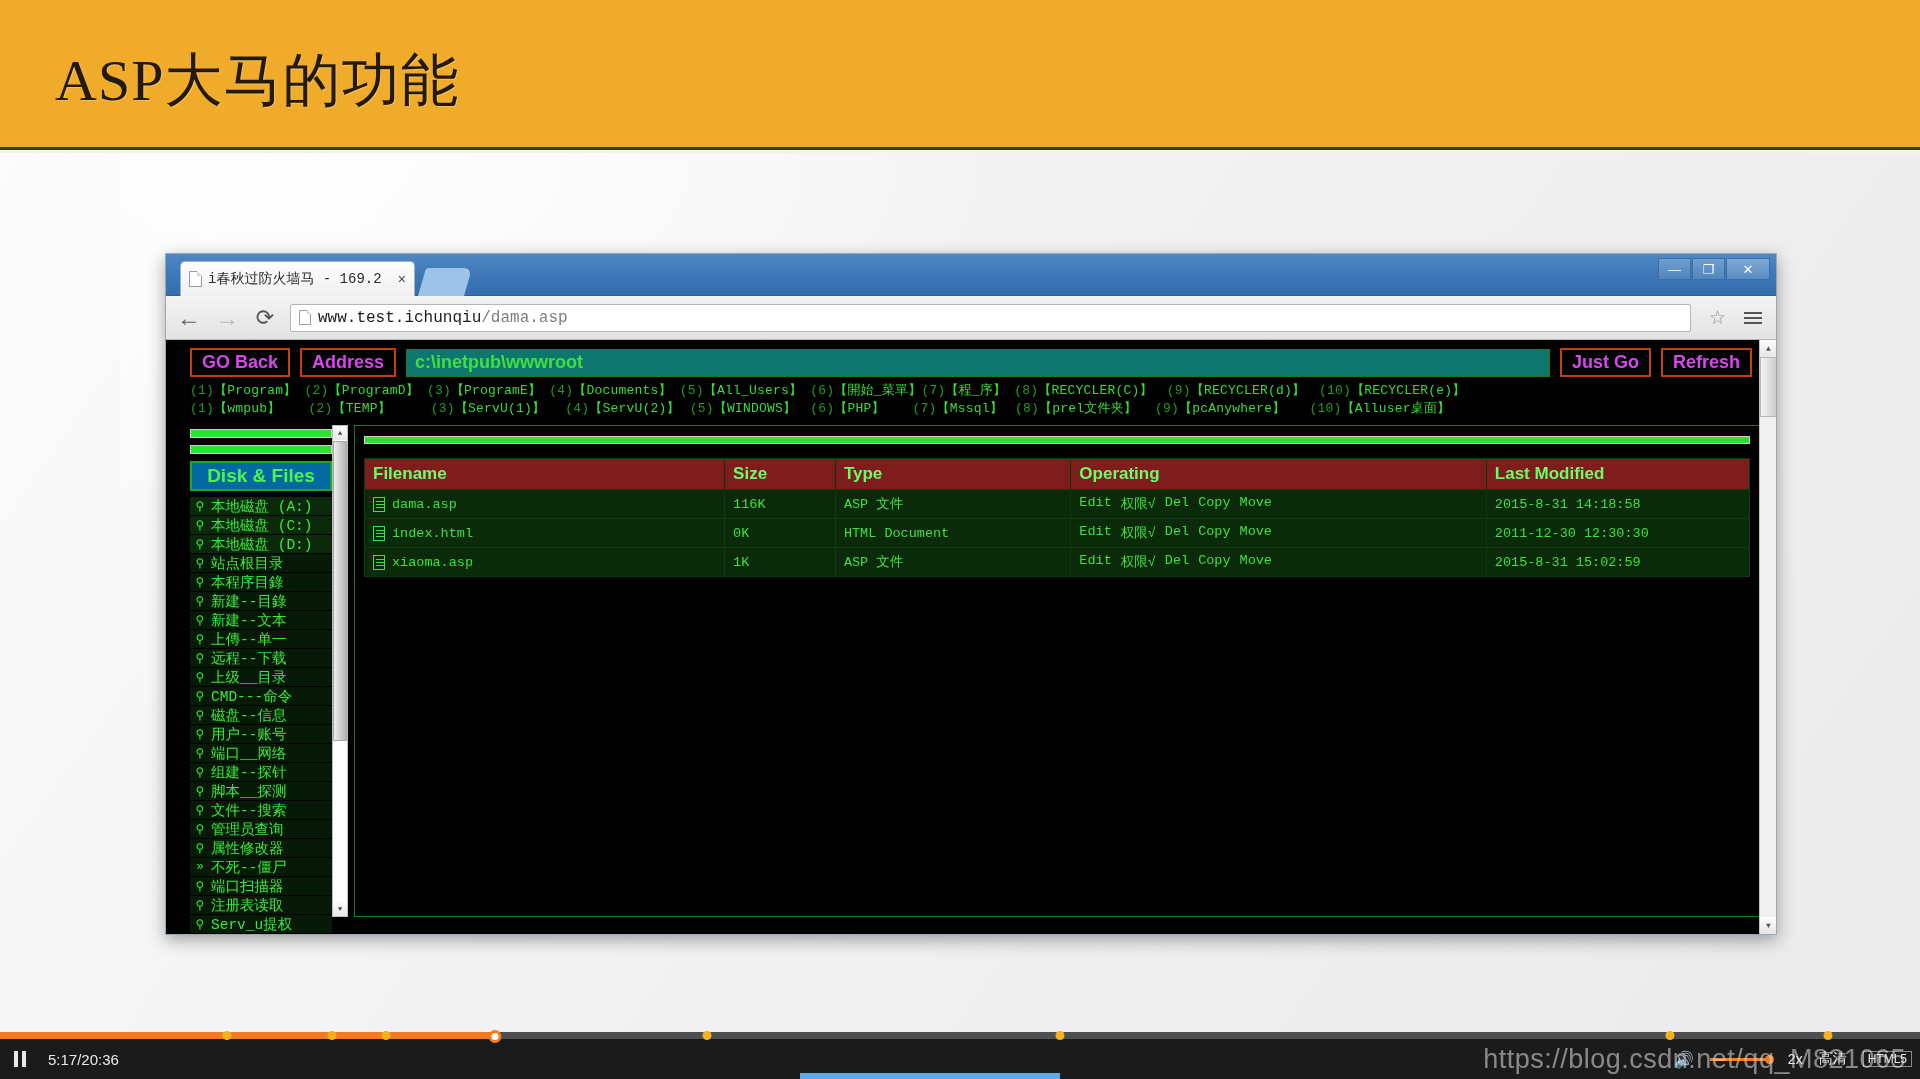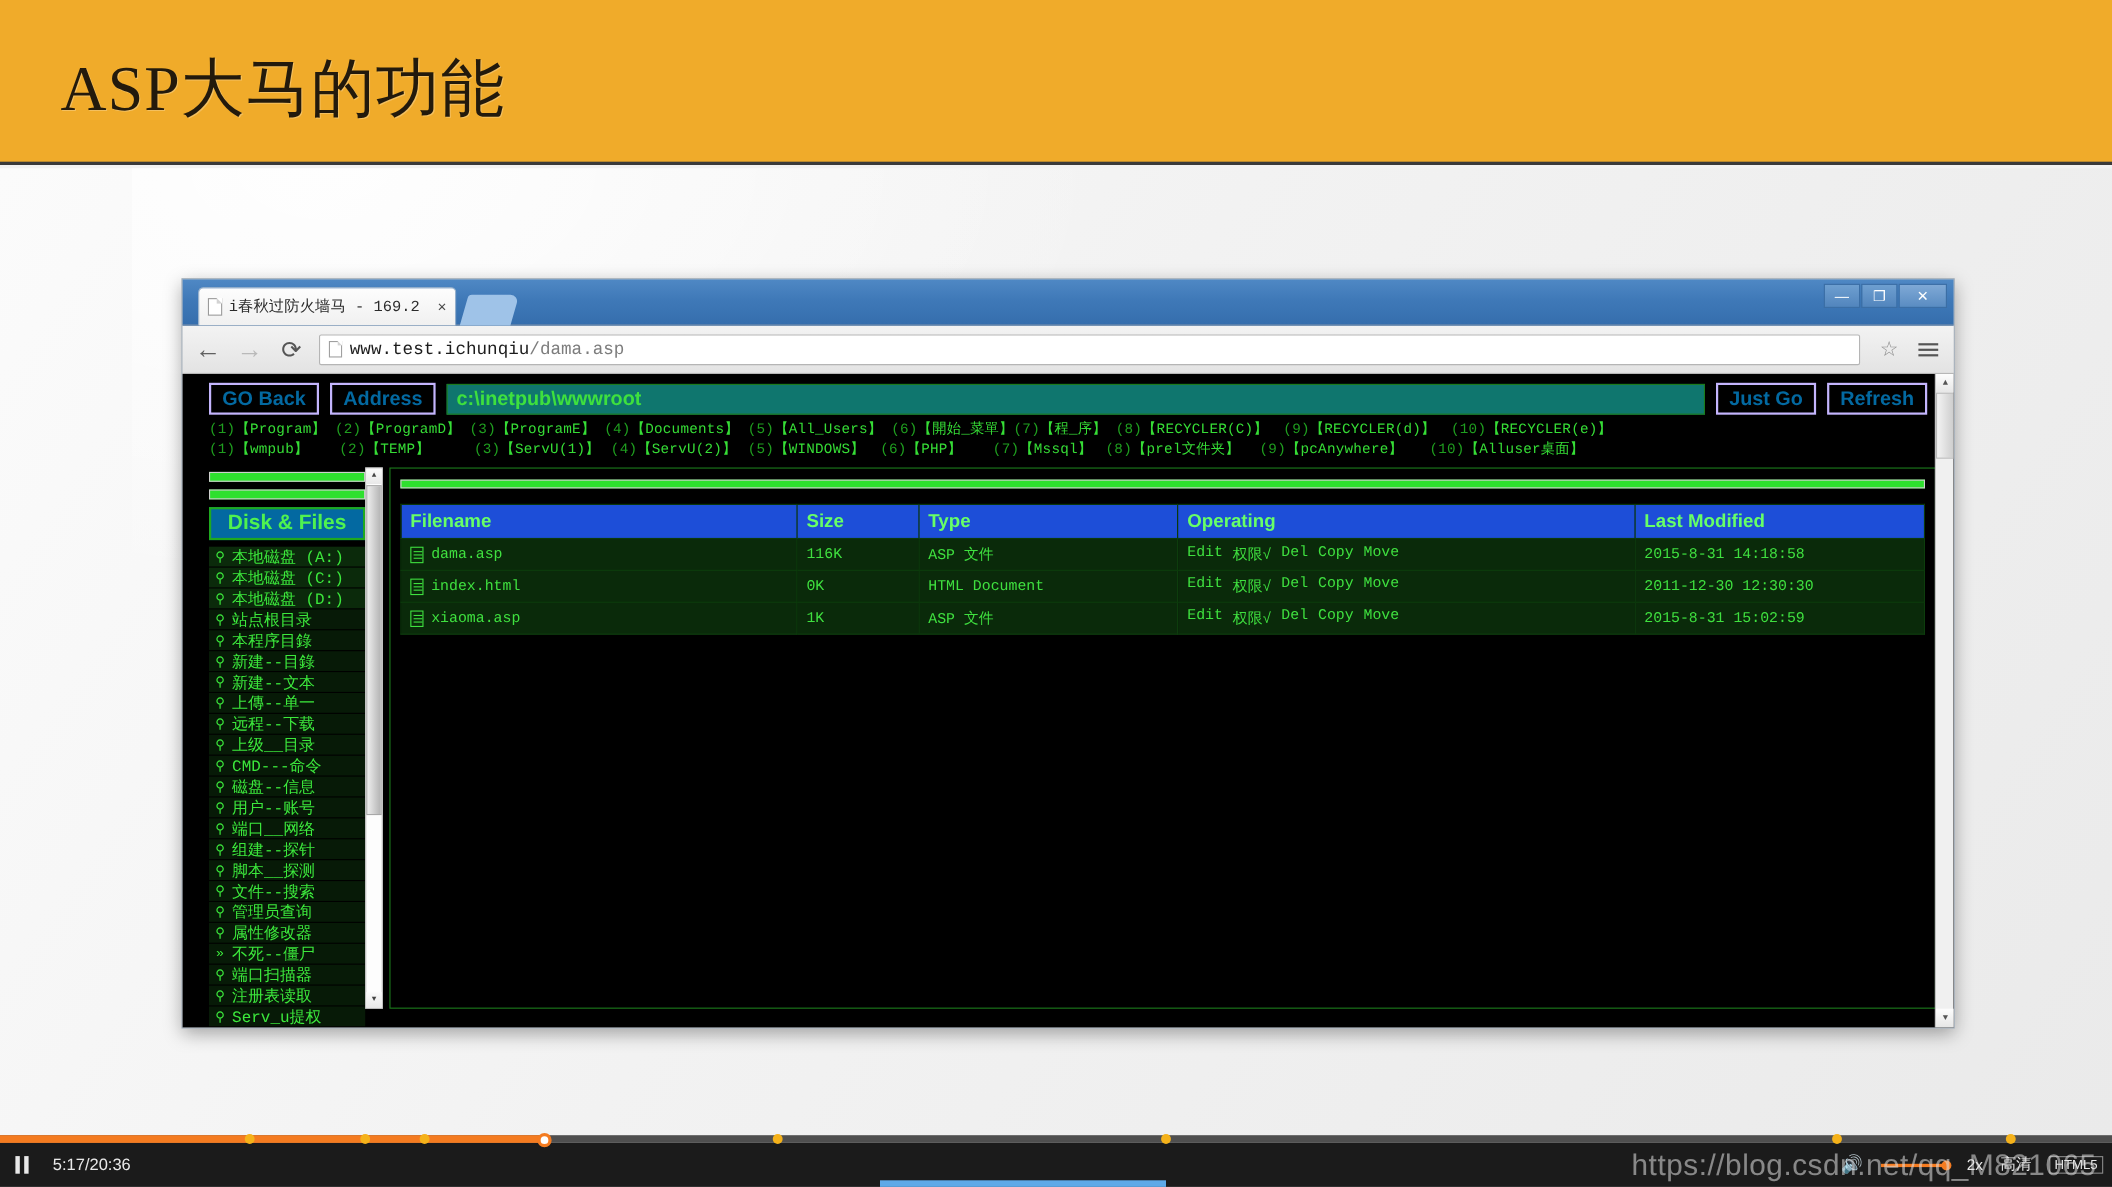--- a/index.html
+++ b/index.html
@@ -114,21 +114,21 @@
   .page-scroll {
     position: absolute; right: 0; top: 0; width: 17px; height: 594px;
     background: #f0f0f0; border-left: 1px solid #c2c2c2;
   }
   .page-scroll .arrow { width: 17px; height: 17px; display: flex; align-items: center; justify-content: center; font-size: 8px; color: #555; background: linear-gradient(#fdfdfd,#e6e6e6); }
   .page-scroll .arrow.bottom { position: absolute; bottom: 0; }
   .page-scroll .thumb { position: absolute; top: 17px; width: 17px; height: 60px; background: linear-gradient(90deg,#f3f3f3,#cdcdcd); border: 1px solid #b9b9b9; }
 
   .toolrow { display: flex; align-items: center; gap: 10px; padding: 8px 24px 0 24px; }
   .gbtn {
-    border: 2px solid #c4b5fd; color: #0369a1; background: #000;
+    border: 2px solid #c2410c; color: #d946ef; background: #000;
     font-family: "Liberation Sans", sans-serif; font-weight: bold; font-size: 18px;
     padding: 2px 10px; white-space: nowrap;
   }
   .path-box {
     flex: 1; border: 1px solid #1c7c1c; color: #3ee03e; background: #0f766e;
     font-family: "Liberation Sans", sans-serif; font-weight: bold; font-size: 18px;
     padding: 3px 8px; height: 28px; display: flex; align-items: center;
   }
   .quicklinks { padding: 4px 24px 2px 24px; }
   .qrow { display: flex; color: #28c428; font-size: 13px; letter-spacing: .2px; white-space: nowrap; }
@@ -160,21 +160,21 @@
     padding: 0 4px; height: 18px; margin-bottom: 1px; white-space: nowrap;
   }
   .sb-item .ic { color: #3ce83c; font-size: 12px; width: 12px; text-align: center; }
   .sb-item.dim { background: #071a07; }
 
   
   .content { flex: 1; margin-left: 22px; border: 1px solid #1c7c1c; background: #000; padding: 10px 9px; position: relative; }
   .green-bar { height: 8px; background: #2ee02e; border: 1px solid #cfcfcf; margin-bottom: 14px; }
   table.files { width: 100%; border-collapse: collapse; }
   table.files th {
-    background: #1d4ed8; color: #67ff67; text-align: left;
+    background: #7f1d1d; color: #67ff67; text-align: left;
     font-family: "Liberation Sans", sans-serif; font-weight: bold; font-size: 17px;
     padding: 5px 8px; border: 1px solid #0a3b0a;
   }
   table.files td {
     background: #0a2a0a; color: #3fe03f; font-size: 13.5px;
     padding: 5px 8px; border: 1px solid #0d3d0d; white-space: nowrap;
   }
   .fname { display: flex; align-items: center; gap: 7px; }
   .fileico {
     width: 12px; height: 15px; border: 1px solid #3fe03f; position: relative; flex: 0 0 12px;
@@ -266,21 +266,21 @@
             <span class="qitem" style="margin-right: 8px;"><span class="n">(5)</span><span class="b">【All_Users】</span></span>
             <span class="qitem" style="margin-right: 0;"><span class="n">(6)</span><span class="b">【開始_菜單】</span></span>
             <span class="qitem" style="margin-right: 8px;"><span class="n">(7)</span><span class="b">【程_序】</span></span>
             <span class="qitem" style="margin-right: 14px;"><span class="n">(8)</span><span class="b">【RECYCLER(C)】</span></span>
             <span class="qitem" style="margin-right: 14px;"><span class="n">(9)</span><span class="b">【RECYCLER(d)】</span></span>
             <span class="qitem" style="margin-right: 0px;"><span class="n">(10)</span><span class="b">【RECYCLER(e)】</span></span>
           </div>
         <div class="qrow" id="qrow2">
             <span class="qitem" style="margin-right: 28px;"><span class="n">(1)</span><span class="b">【wmpub】</span></span>
             <span class="qitem" style="margin-right: 40px;"><span class="n">(2)</span><span class="b">【TEMP】</span></span>
-            <span class="qitem" style="margin-right: 10px;"><span class="n">(3)</span><span class="b">【ServU(1)】</span></span>
+            <span class="qitem" style="margin-right: 20px;"><span class="n">(3)</span><span class="b">【ServU(1)】</span></span>
             <span class="qitem" style="margin-right: 10px;"><span class="n">(4)</span><span class="b">【ServU(2)】</span></span>
             <span class="qitem" style="margin-right: 14px;"><span class="n">(5)</span><span class="b">【WINDOWS】</span></span>
             <span class="qitem" style="margin-right: 28px;"><span class="n">(6)</span><span class="b">【PHP】</span></span>
             <span class="qitem" style="margin-right: 12px;"><span class="n">(7)</span><span class="b">【Mssql】</span></span>
             <span class="qitem" style="margin-right: 18px;"><span class="n">(8)</span><span class="b">【prel文件夹】</span></span>
             <span class="qitem" style="margin-right: 24px;"><span class="n">(9)</span><span class="b">【pcAnywhere】</span></span>
             <span class="qitem" style="margin-right: 0px;"><span class="n">(10)</span><span class="b">【Alluser桌面】</span></span>
           </div>
       </div>
 

